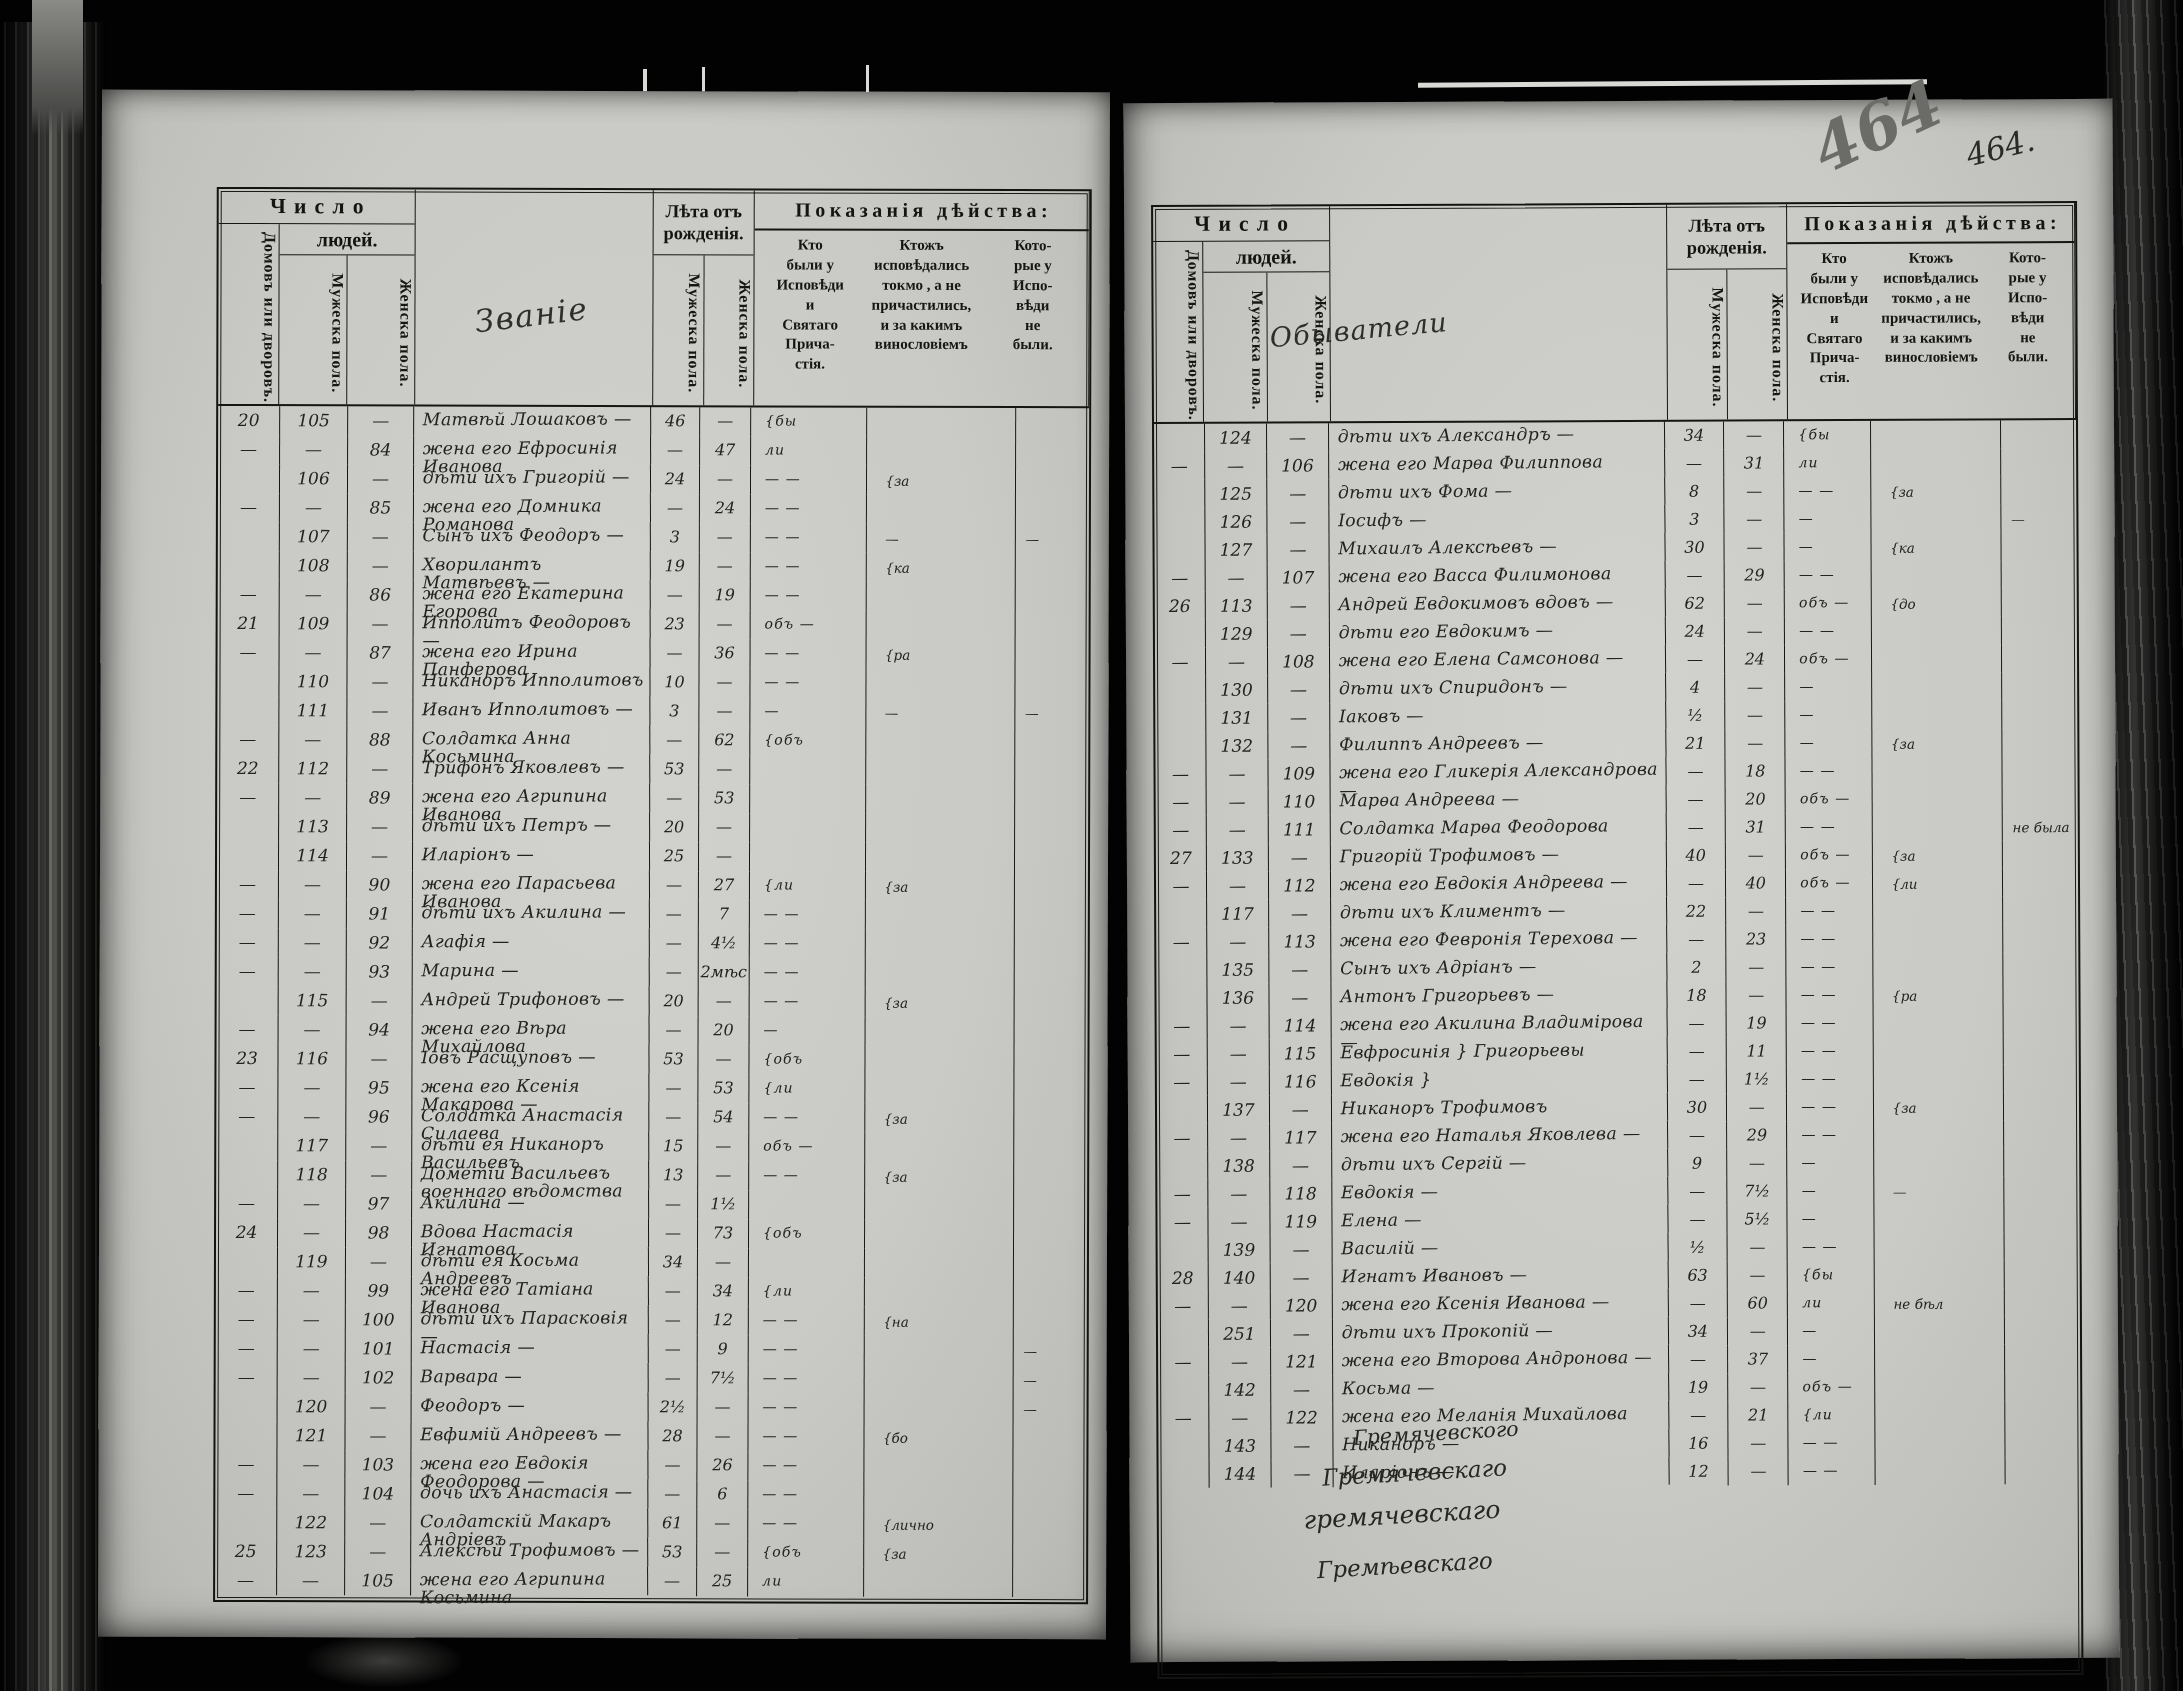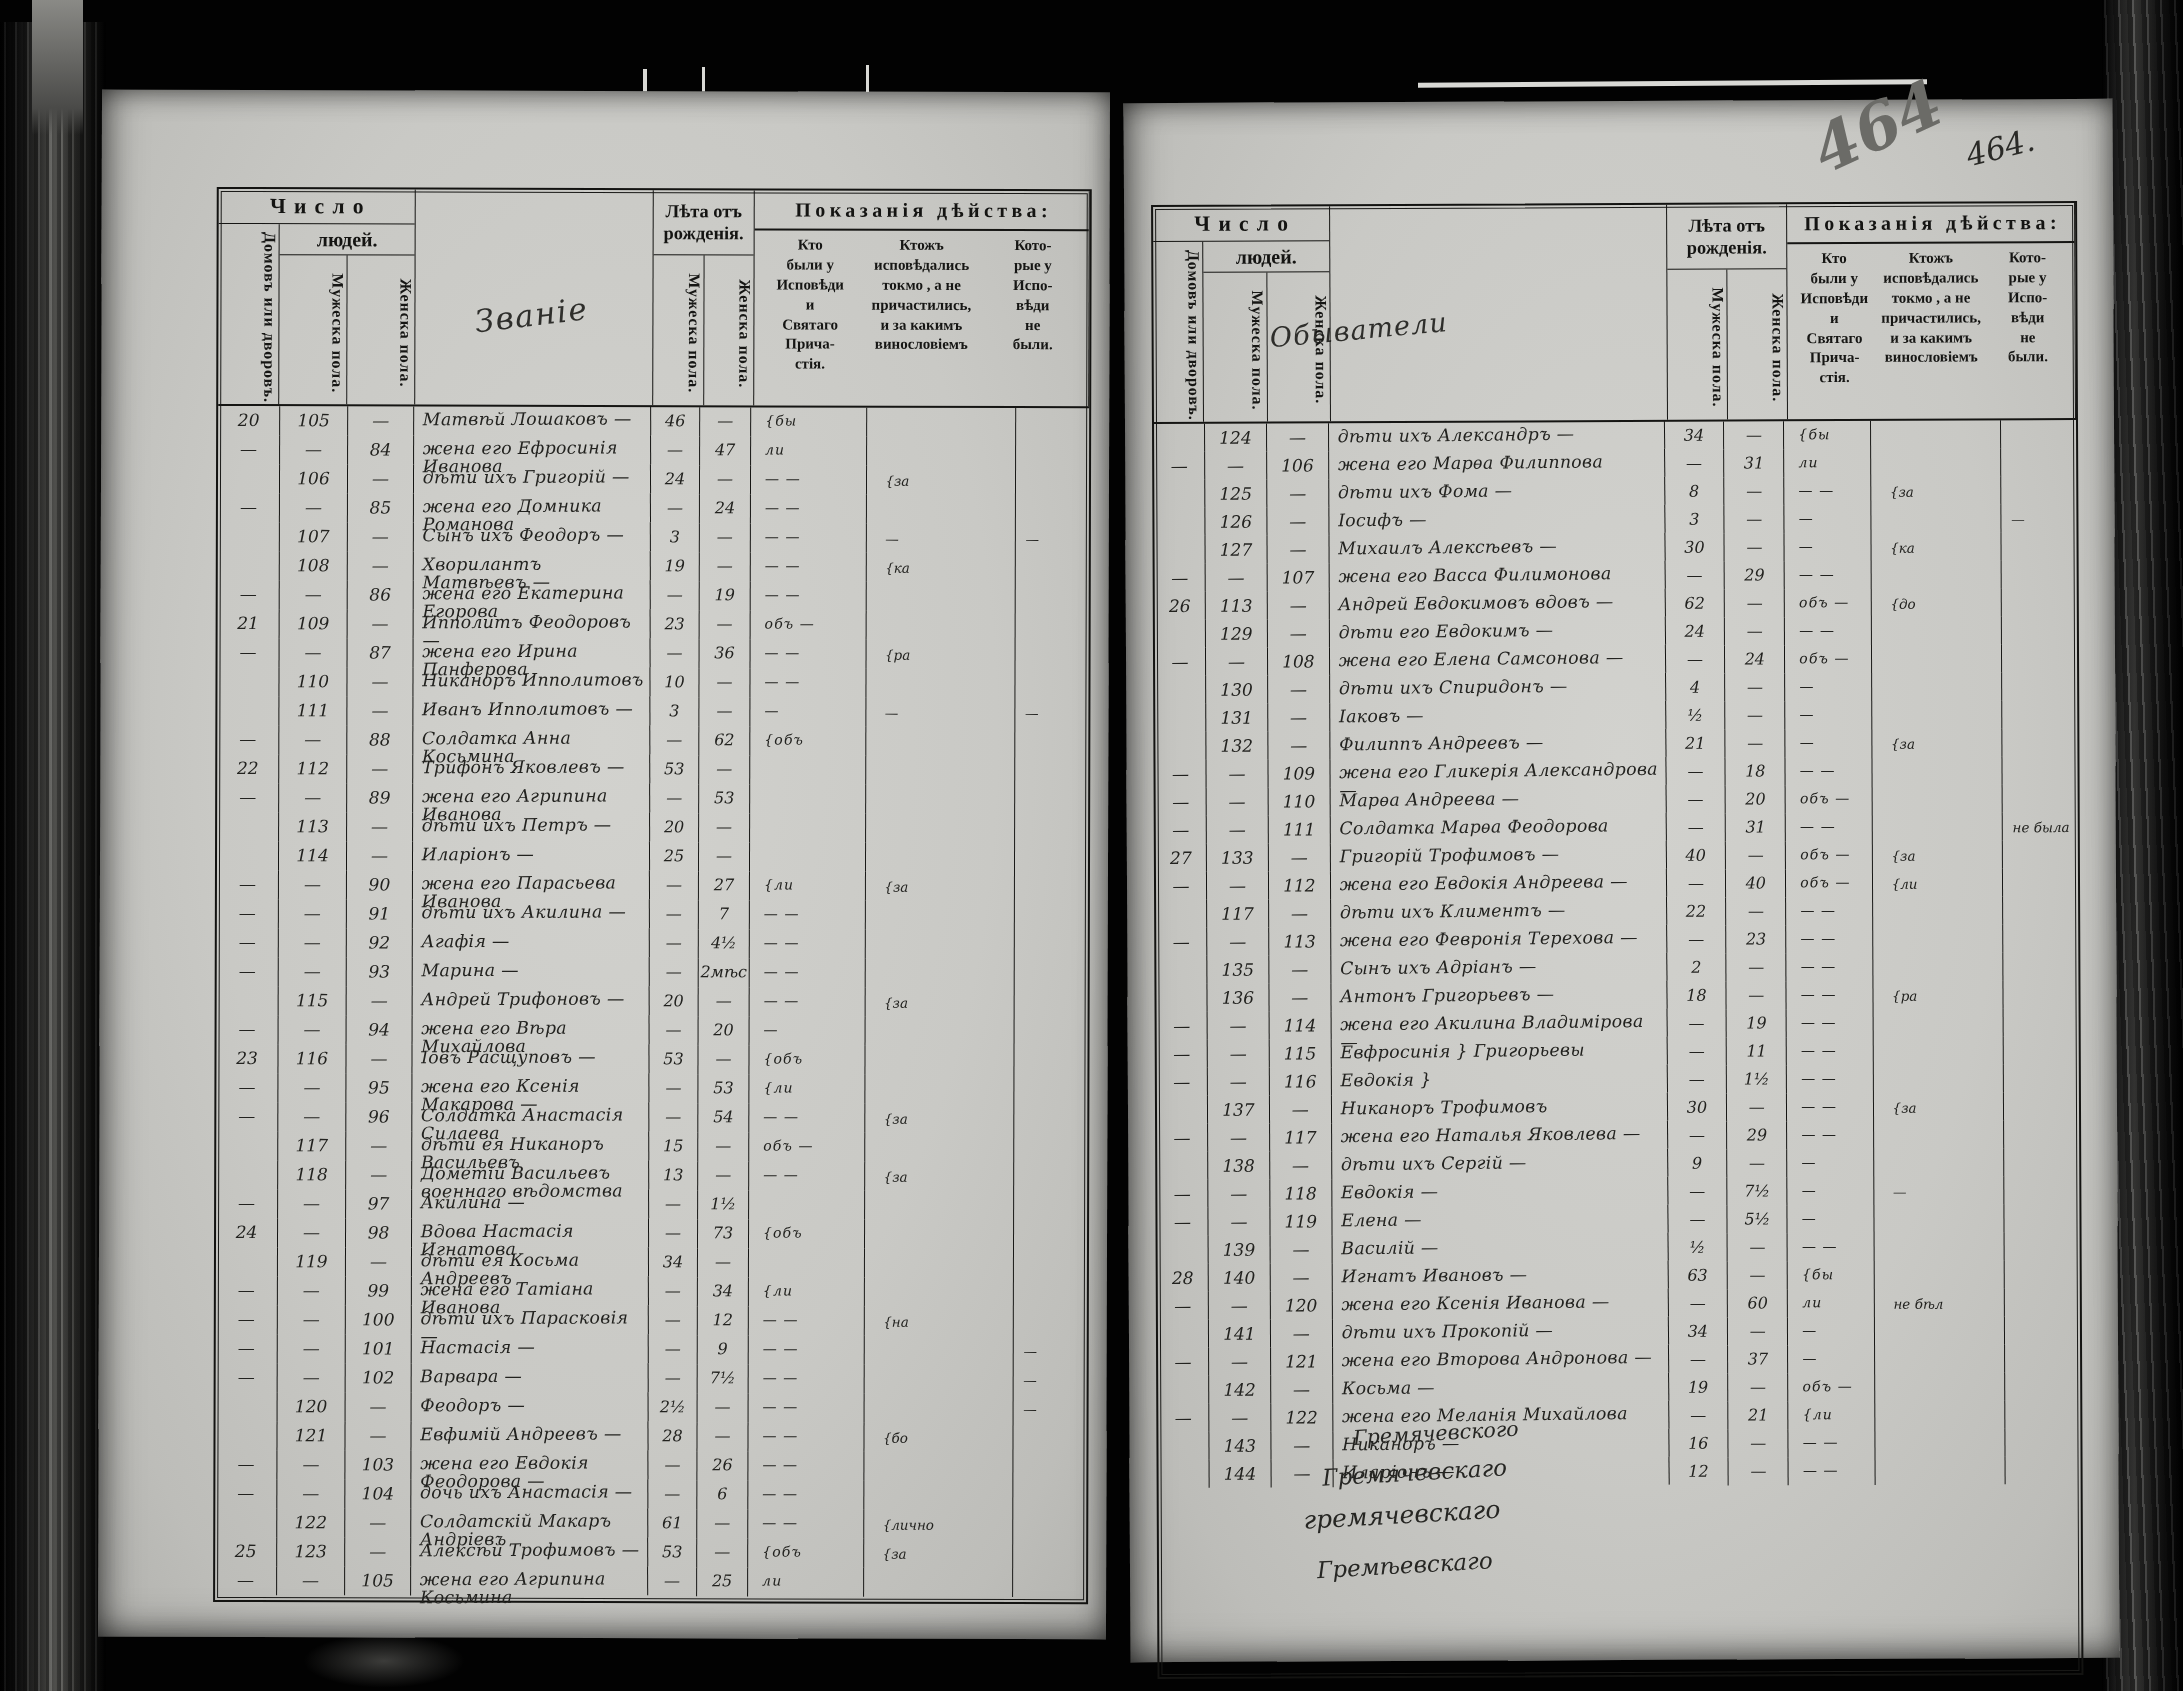--- a/index.html
+++ b/index.html
@@ -1031,21 +1031,21 @@
             <div class="cell c-fn">120</div>
             <div class="cell c-nm">жена его Ксенія Иванова —</div>
             <div class="cell c-ma">—</div>
             <div class="cell c-fa">60</div>
             <div class="cell c-k1">ли</div>
             <div class="cell c-k2">не бѣл</div>
             <div class="cell c-k3"></div>
           </div>
           <div class="trow">
             <div class="cell c-dv"></div>
-            <div class="cell c-mn">141</div>
+            <div class="cell c-mn">251</div>
             <div class="cell c-fn">—</div>
             <div class="cell c-nm">дѣти ихъ Прокопій —</div>
             <div class="cell c-ma">34</div>
             <div class="cell c-fa">—</div>
             <div class="cell c-k1">—</div>
             <div class="cell c-k2"></div>
             <div class="cell c-k3"></div>
           </div>
           <div class="trow">
             <div class="cell c-dv">—</div>

